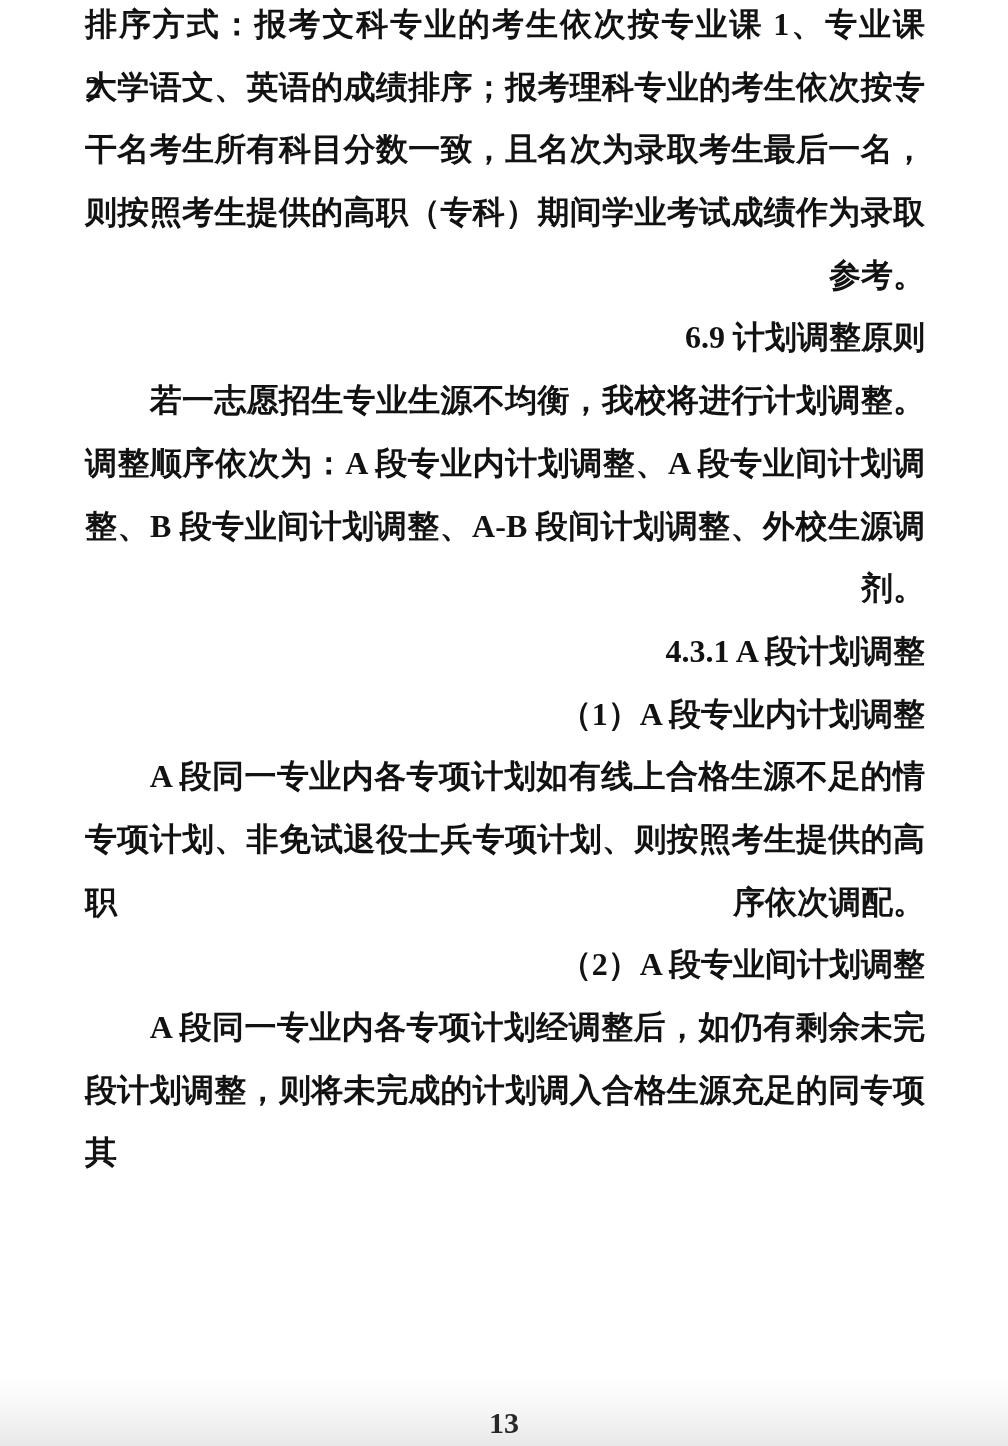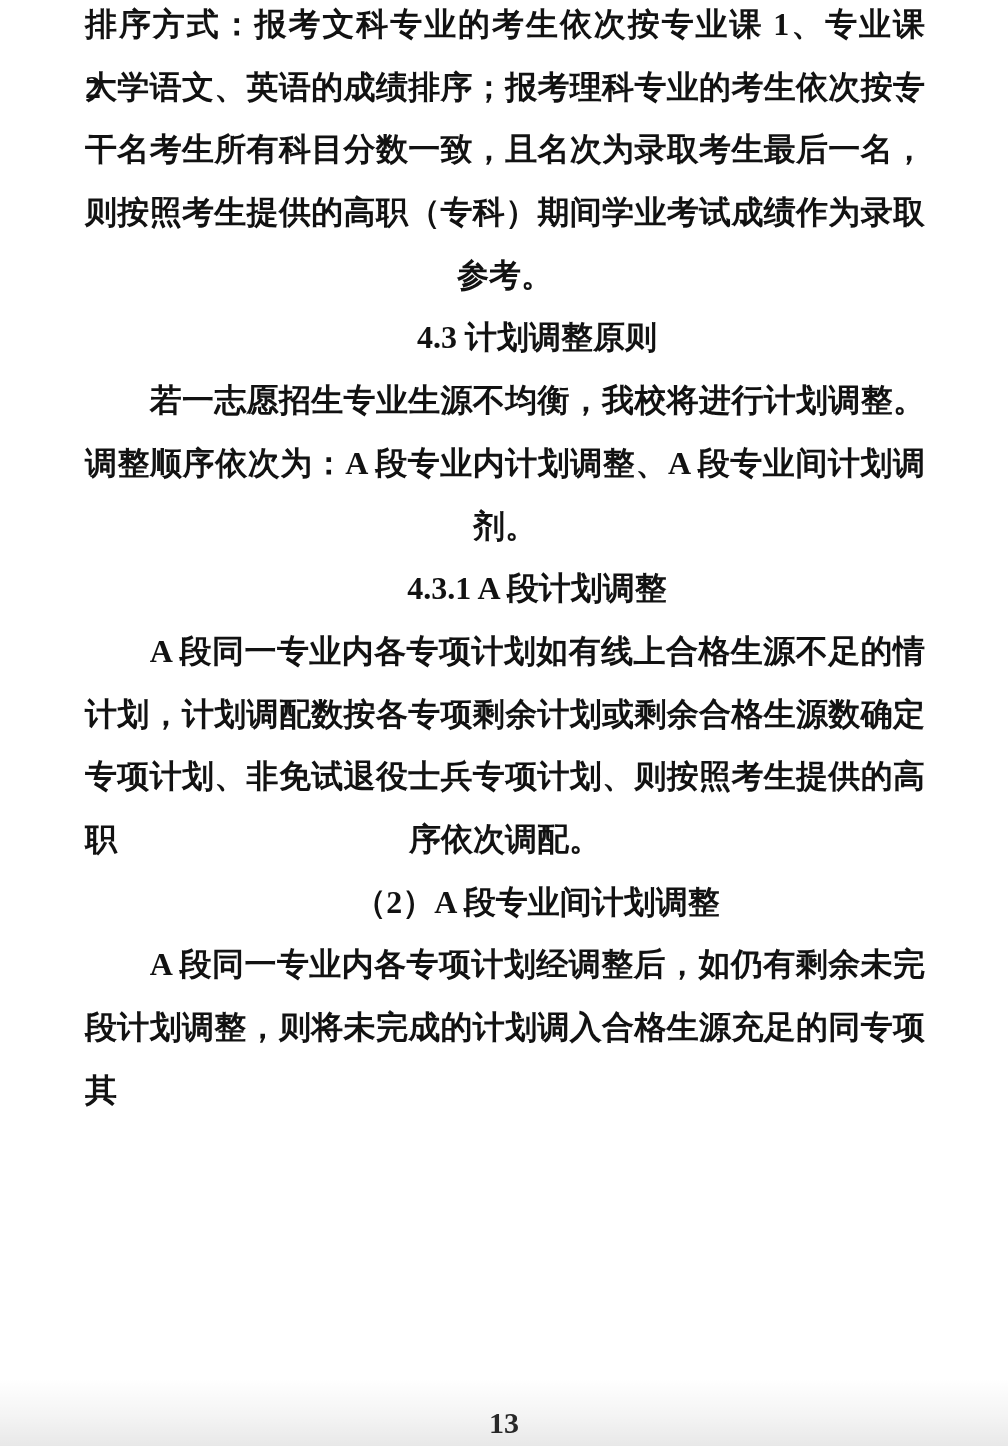--- a/index.html
+++ b/index.html
@@ -22,21 +22,21 @@
     left: 85px;
     top: -7px;
     width: 840px;
     font-size: 32px;
     line-height: 62.7px;
     letter-spacing: 0;
   }
   .line {
     height: 62.7px;
     white-space: normal;
-    text-align: center;
+    text-align: right;
   }
   .line.j {
     text-align: justify;
     text-align-last: justify;
   }
   .page-number {
     position: absolute;
     left: 0;
     top: 1406px;
     width: 100%;
@@ -59,27 +59,28 @@
 <body>
 
 <div class="page">
 
   <div class="content">
     <div class="line j">排序方式：报考文科专业的考生依次按专业课 1、专业课 2、</div>
     <div class="line j">大学语文、英语的成绩排序；报考理科专业的考生依次按专</div>
     <div class="line j">干名考生所有科目分数一致，且名次为录取考生最后一名，</div>
     <div class="line j">则按照考生提供的高职（专科）期间学业考试成绩作为录取</div>
     <div class="line">参考。</div>
-    <div class="line">　　4.3 计划调整原则</div>
+    <div class="line">　　6.9 计划调整原则</div>
     <div class="line j">　　若一志愿招生专业生源不均衡，我校将进行计划调整。</div>
     <div class="line j">调整顺序依次为：A 段专业内计划调整、A 段专业间计划调</div>
+    <div class="line j">整、B 段专业间计划调整、A-B 段间计划调整、外校生源调</div>
     <div class="line">剂。</div>
     <div class="line">　　4.3.1 A 段计划调整</div>
+    <div class="line">　　（1）A 段专业内计划调整</div>
     <div class="line j">　　A 段同一专业内各专项计划如有线上合格生源不足的情</div>
-    <div class="line j">计划，计划调配数按各专项剩余计划或剩余合格生源数确定</div>
     <div class="line j">专项计划、非免试退役士兵专项计划、则按照考生提供的高职</div>
     <div class="line">序依次调配。</div>
     <div class="line">　　（2）A 段专业间计划调整</div>
     <div class="line j">　　A 段同一专业内各专项计划经调整后，如仍有剩余未完</div>
     <div class="line j">段计划调整，则将未完成的计划调入合格生源充足的同专项其</div>
   </div>
 
   <div class="page-number">13</div>
 
   <div class="bottom-shade"></div>

